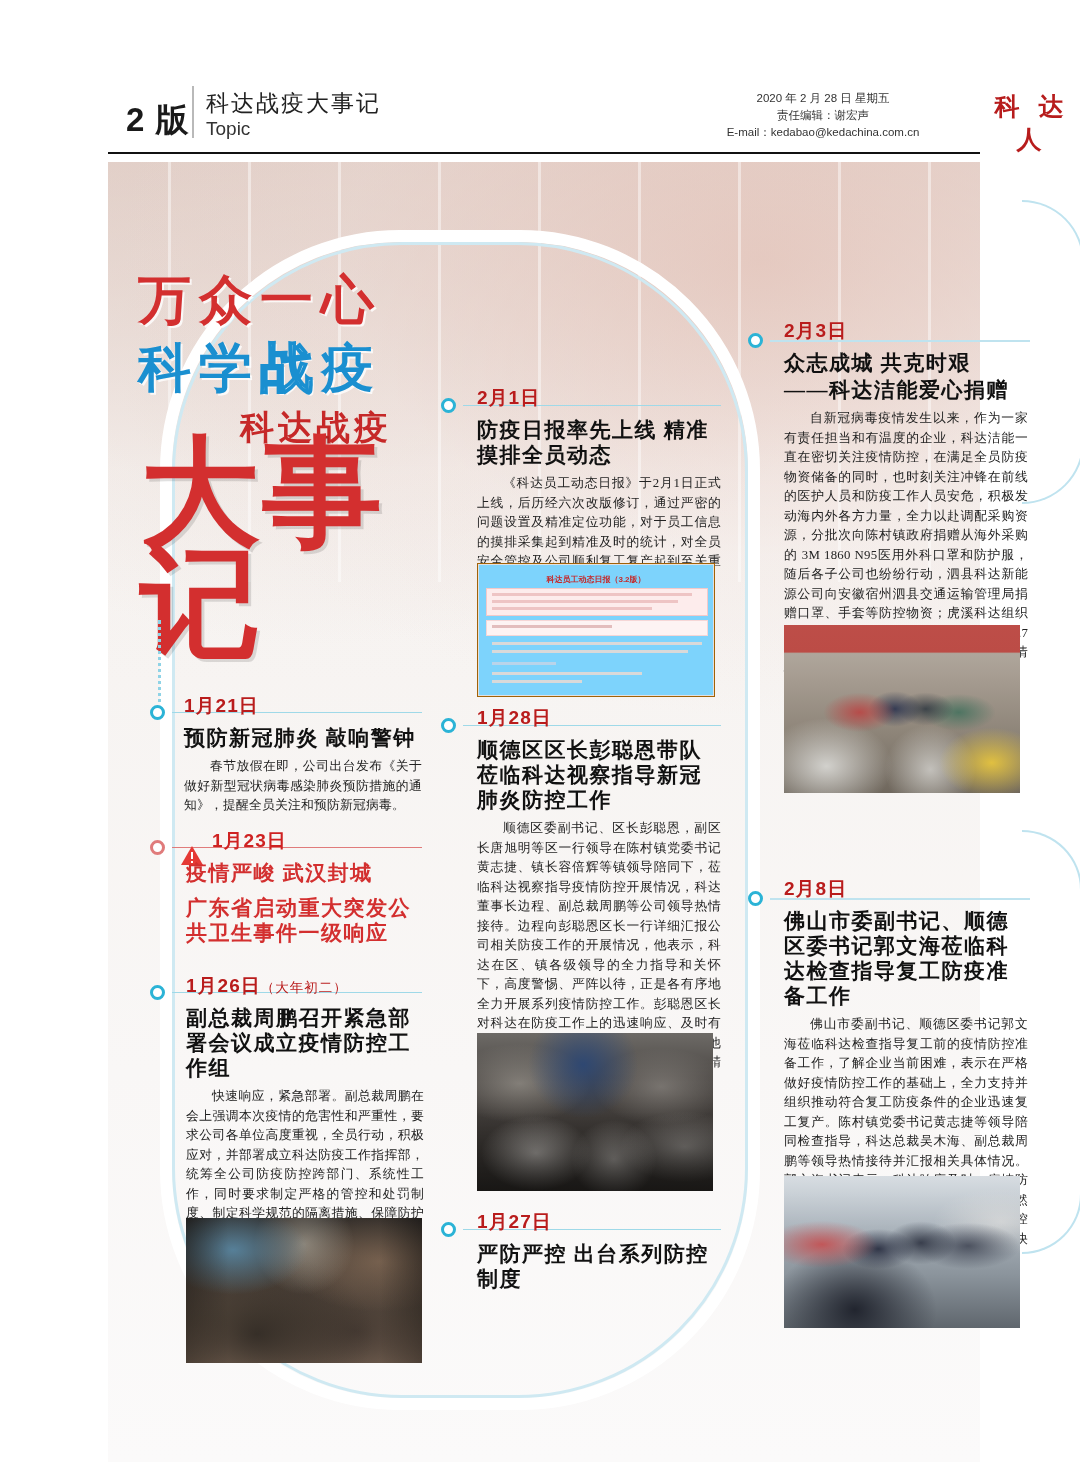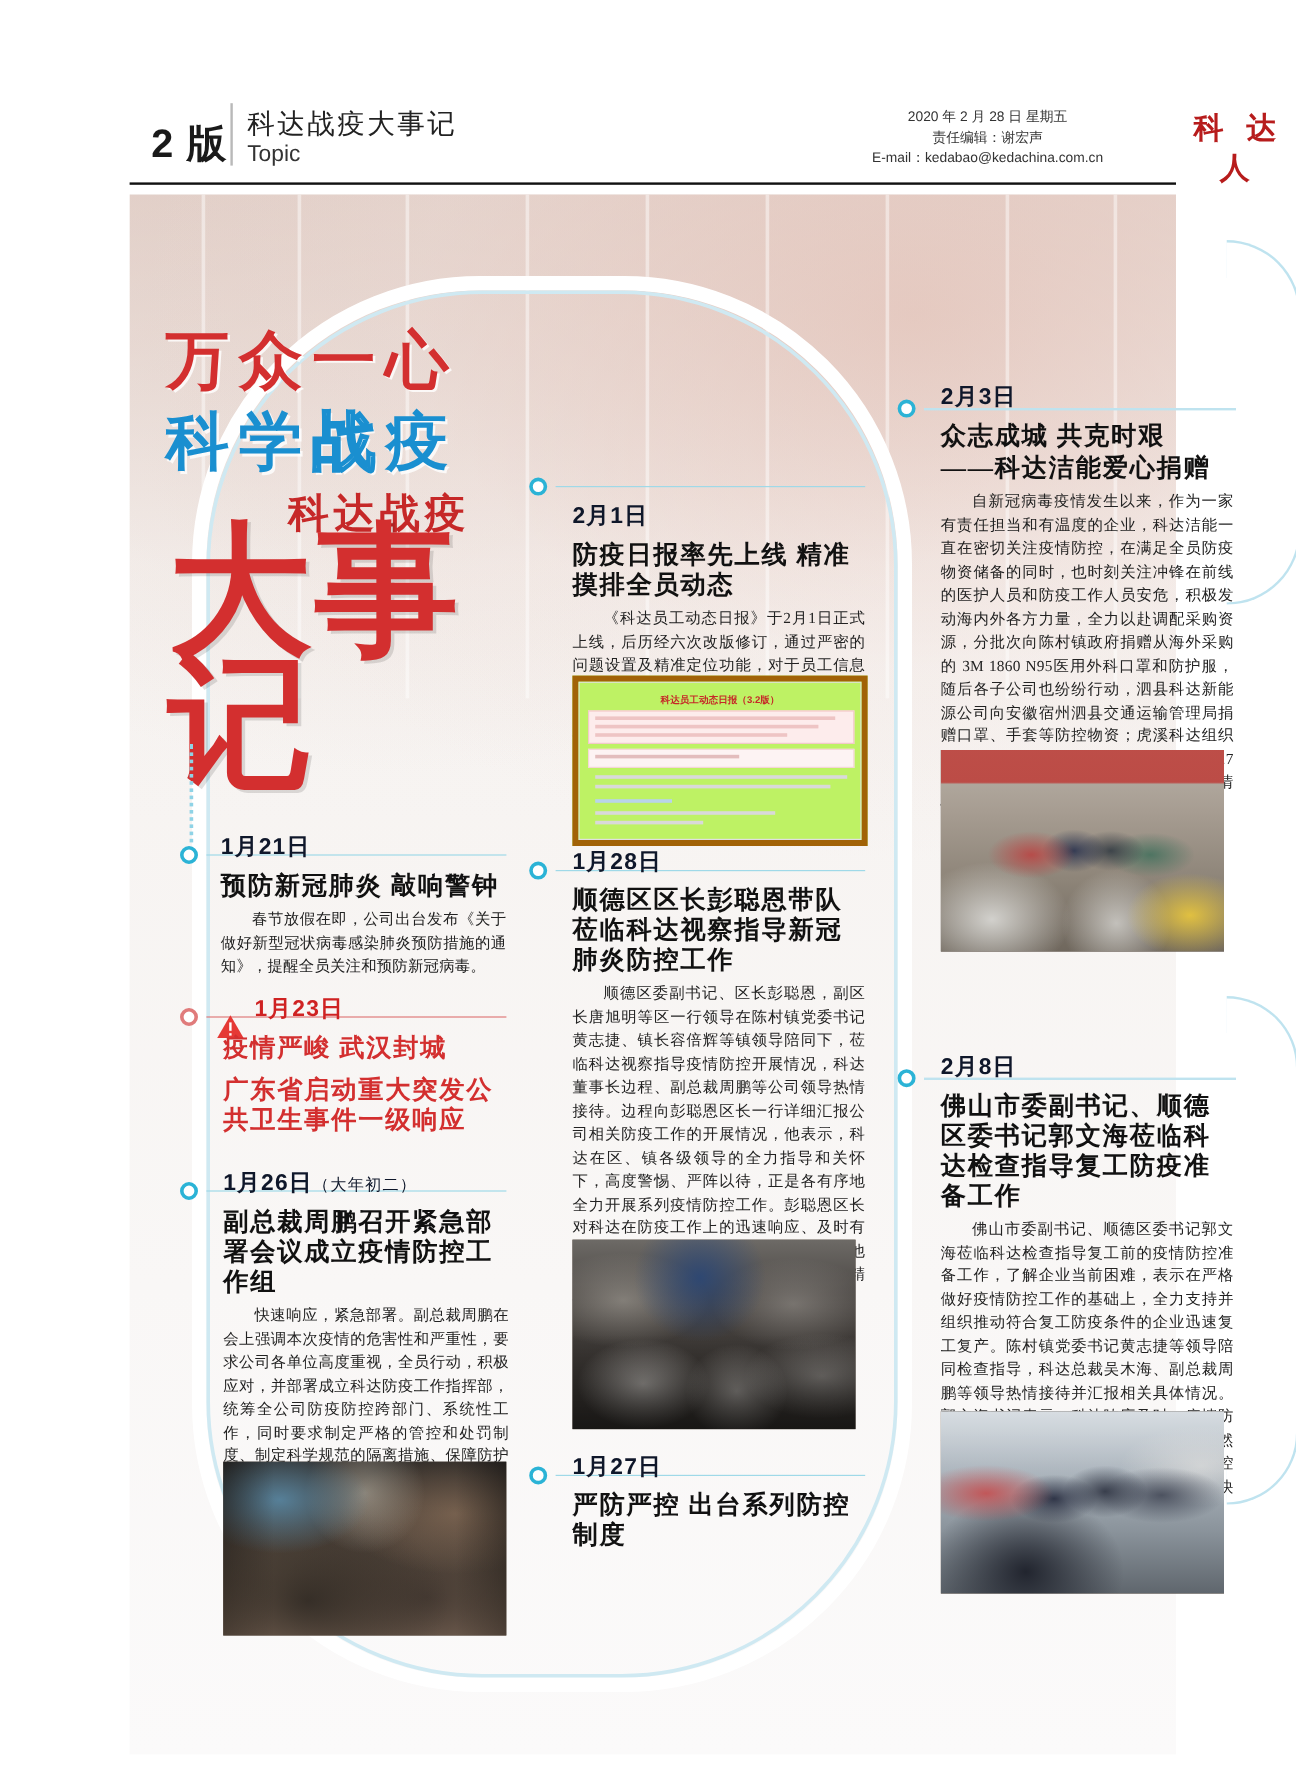--- a/index.html
+++ b/index.html
@@ -212,21 +212,21 @@
     height: 90px;
     border-left: 3px dotted #8fd3e6;
   }
 
   .col { position: absolute; }
 
   .date {
     font-family: "Liberation Sans", sans-serif;
     font-size: 19px;
     font-weight: bold;
-    color: #0f172a;
+    color: #b91c1c;
     letter-spacing: 1px;
   }
   .date .sub {
     font-size: 13.5px;
     font-weight: normal;
   }
   .date.red { color: #cf2222; }
 
   .headline {
     font-size: 21px;
@@ -262,22 +262,22 @@
   .warn-icon {
     position: absolute;
     width: 24px;
     height: 21px;
   }
   .warn-icon svg { display: block; }
 
   
   .doccard {
     position: relative;
-    background: #bef264;
-    border: 5px solid #a16207;
+    background: #7dd3fc;
+    border: 1px solid #a16207;
     overflow: hidden;
   }
   .doccard-title {
     position: absolute;
     left: 0; top: 10px; width: 100%;
     text-align: center;
     font-size: 8px;
     color: #c62828;
     font-family: "Liberation Sans", sans-serif;
     font-weight: bold;
@@ -395,21 +395,21 @@
       radial-gradient(ellipse at 82% 30%, rgba(150,120,95,0.6) 0%, rgba(150,120,95,0) 35%),
       radial-gradient(ellipse at 30% 80%, rgba(40,35,30,0.8) 0%, rgba(40,35,30,0) 50%),
       radial-gradient(ellipse at 72% 78%, rgba(60,50,44,0.8) 0%, rgba(60,50,44,0) 50%);"></div>
   <div class="ph-layer" style="background:
       linear-gradient(90deg, rgba(0,0,0,0.35) 0%, rgba(0,0,0,0) 18%, rgba(0,0,0,0) 82%, rgba(0,0,0,0.35) 100%);"></div>
 </div>
 
 <div class="tl-dot" style="left:441px;top:398px;"></div>
 <div class="tl-rule" style="left:463px;top:405px;width:258px;"></div>
 
-<div class="col" style="left:477px;top:385px;width:244px;margin-top:32px;">
+<div class="col" style="left:477px;top:385px;width:244px;">
   <div class="date">2月1日</div>
   <div class="headline">防疫日报率先上线   精准摸排全员动态</div>
   <div class="body">《科达员工动态日报》于2月1日正式上线，后历经六次改版修订，通过严密的问题设置及精准定位功能，对于员工信息的摸排采集起到精准及时的统计，对全员安全管控及公司顺利复工复产起到至关重要的作用。</div>
 </div>
 
 <div class="doccard" style="position:absolute;left:477px;top:563px;width:236px;height:132px;">
   <div class="doccard-title">科达员工动态日报（3.2版）</div>
   <div class="doccard-band" style="left:8px;top:24px;width:220px;height:26px;"></div>
   <div class="doccard-line red" style="left:14px;top:29px;width:200px;"></div>
   <div class="doccard-line red" style="left:14px;top:36px;width:186px;"></div>

